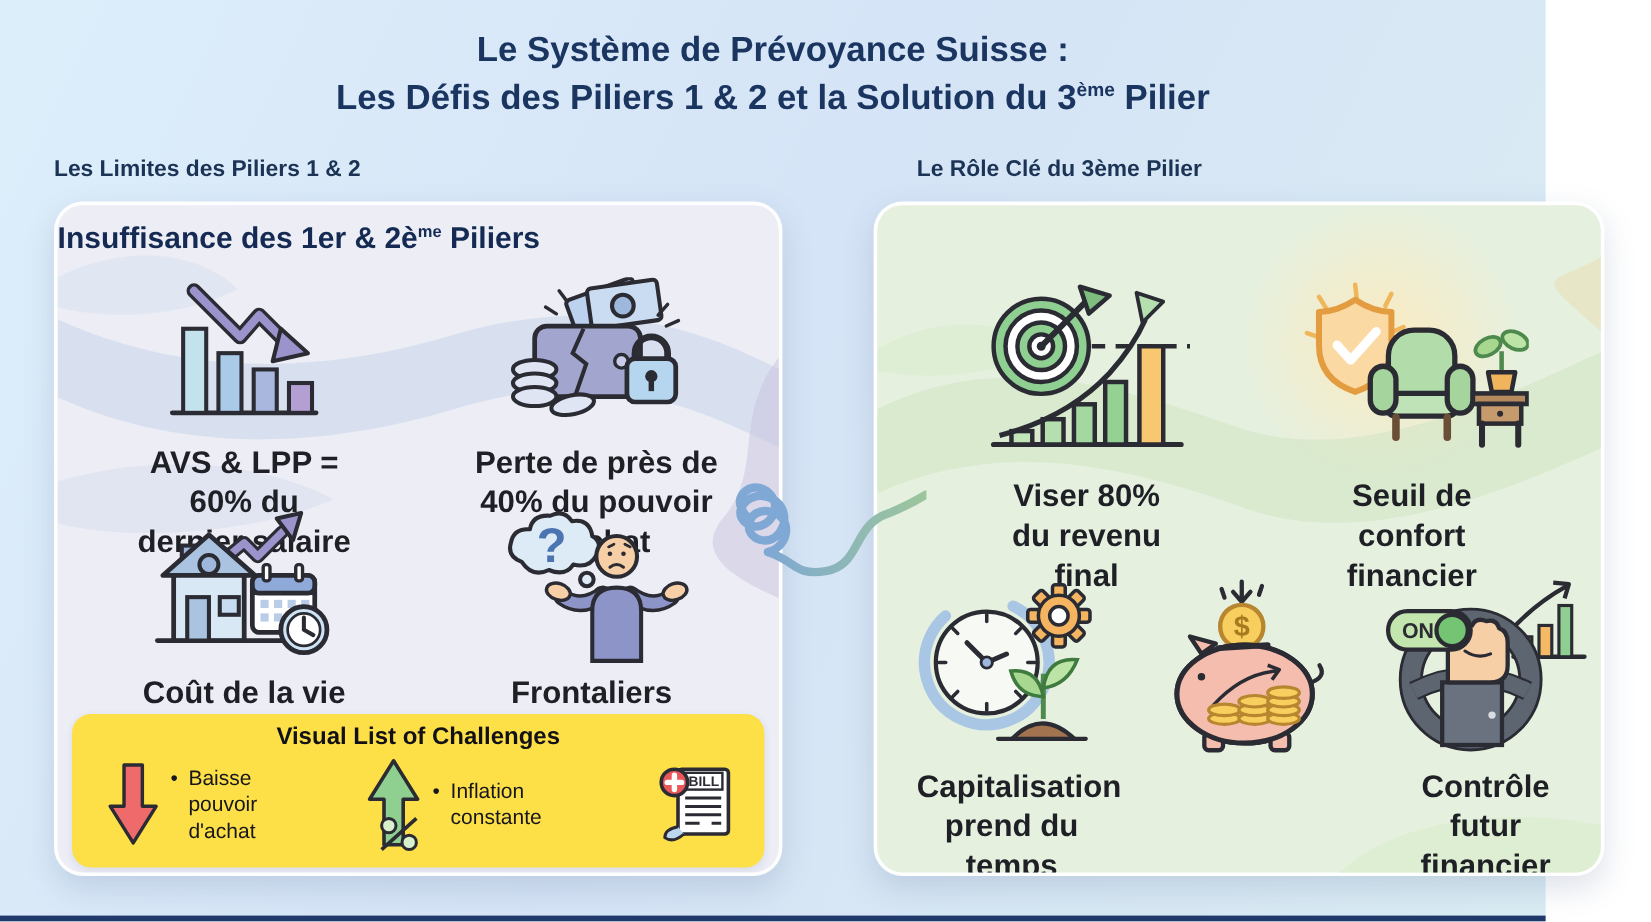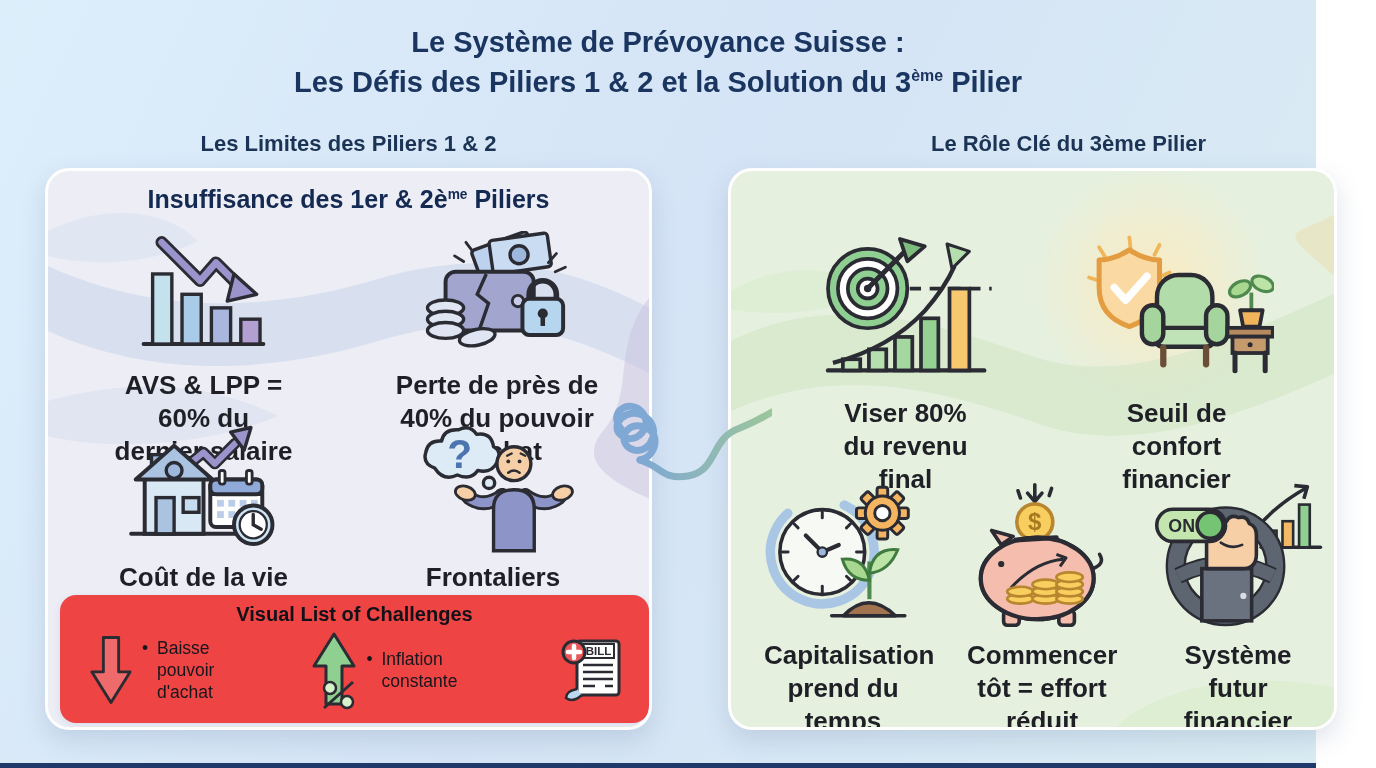--- a/index.html
+++ b/index.html
@@ -1,37 +1,37 @@
 <!DOCTYPE html>
 <html><head>
 <meta charset="utf-8">
 <style>
   html,body{margin:0;padding:0;}
   body{width:1376px;height:768px;overflow:hidden;
        font-family:"Liberation Sans", sans-serif;}
   .stage{position:relative;width:1288px;height:768px;
-         background:linear-gradient(115deg,#ddeefb 0%,#d5e4f6 48%,#daecf3 100%);padding-left:28px;}
+         background:linear-gradient(115deg,#ddeefb 0%,#d5e4f6 48%,#daecf3 100%);}
 
   
   .main-title{position:absolute;left:0;top:22px;width:100%;text-align:center;
               color:#1a3560;font-weight:700;font-size:29px;line-height:40px;}
   .main-title sup{font-size:0.55em;vertical-align:super;line-height:0;}
-  .col-header{position:absolute;top:131px;text-align:center;
-              color:#1b3354;font-weight:700;font-size:22px;}
+  .col-header{position:absolute;top:131px;text-align:left;
+              color:#1b3354;font-weight:700;font-size:19px;}
   .col-header.left{left:45px;width:607px;}
   .col-header.right{left:764px;width:609px;}
 
   
   .panel{position:absolute;top:168px;height:562px;border-radius:24px;
          border:3px solid rgba(255,255,255,.95);box-sizing:border-box;
          box-shadow:0 10px 26px rgba(90,110,150,.20);overflow:hidden;}
   .panel-left{left:45px;width:607px;background:#ecedf5;}
   .panel-right{left:728px;width:609px;background:#e5f0df;}
   .panel-waves{position:absolute;inset:0;pointer-events:none;}
-  .panel-title{position:absolute;left:0;top:14px;width:100%;margin:0;text-align:center;
+  .panel-title{position:absolute;left:0;top:14px;width:100%;margin:0;
                color:#142a52;font-size:25px;font-weight:700;}
   .panel-title sup{font-size:0.55em;vertical-align:super;line-height:0;}
 
   .item{position:absolute;text-align:center;}
   .item .icon-box{display:flex;align-items:flex-end;justify-content:center;}
   .pl .icon-box{height:134px;}
   .pr .icon-box{height:158px;}
   .caption{margin:8px auto 0;color:#1f1f26;font-size:26px;line-height:1.27;font-weight:bold;}
 
   
@@ -50,22 +50,22 @@
   .pr.i3{left:16px; top:302px;width:192px;}
   .pr.i4{left:210px;top:302px;width:202px;}
   .pr.i5{left:418px;top:302px;width:178px;text-align:center;}
   .pr.i1 .caption{max-width:142px;}
   .pr.i2 .caption{max-width:168px;}
   .pr.i3 .caption{max-width:158px;}
   .pr.i4 .caption{max-width:150px;}
   .pr.i5 .caption{max-width:152px;}
 
   
-  .challenges{position:absolute;left:12px;right:0;top:424px;height:128px;
-              background:#ef4444;border-radius:16px;box-shadow:0 2px 6px rgba(90,110,150,.12);}
+  .challenges{position:absolute;left:12px;right:12px;top:424px;height:128px;
+              background:#fde047;border-radius:16px;box-shadow:0 2px 6px rgba(90,110,150,.12);}
   .challenges h3{margin:8px 0 2px;text-align:center;color:#111117;
                  font-size:20px;font-weight:700;}
   .challenge-row{display:flex;justify-content:space-between;align-items:center;
                  padding:2px 26px 0 30px;gap:44px;}
   .challenge{display:flex;align-items:center;gap:10px;}
   .chal-label{position:relative;margin:0;padding-left:15px;color:#16161c;
               font-size:17.5px;line-height:1.26;}
   .chal-label::before{content:"•";position:absolute;left:0;top:0;}
   .chal-label.w1{max-width:84px;}
   .chal-label.w2{max-width:110px;}
@@ -403,21 +403,20 @@
           <ellipse cx="73" cy="99" rx="11" ry="4"></ellipse>
               <ellipse cx="73" cy="93" rx="11" ry="4"></ellipse>
               <ellipse cx="73" cy="87" rx="11" ry="4"></ellipse>
           <ellipse cx="93" cy="99" rx="11" ry="4"></ellipse>
               <ellipse cx="93" cy="93" rx="11" ry="4"></ellipse>
               <ellipse cx="93" cy="87" rx="11" ry="4"></ellipse>
               <ellipse cx="93" cy="81" rx="11" ry="4"></ellipse>
         </g>
       </svg>
         </div>
-      <p class="caption">Commencer tôt = effort réduit</p>
     </div>
 
     <div class="item pr i5">
       <div class="icon-box">
           <svg width="172" height="152" viewBox="0 0 145 125">
         <line x1="92" y1="56" x2="142" y2="56" stroke="#2b2b33" stroke-width="3" stroke-linecap="round"></line>
         <g stroke="#2b2b33" stroke-width="2.2">
           <rect x="96" y="42" width="9" height="14" fill="#f3b964"></rect>
           <rect x="110" y="34" width="9" height="22" fill="#f3b964"></rect>
           <rect x="124" y="20" width="9" height="36" fill="#8fcf92"></rect>
@@ -430,21 +429,21 @@
         <path d="M22 80 Q62 60 102 80" stroke="#5d6570" stroke-width="11" fill="none"></path>
         <rect x="42" y="74" width="42" height="44" fill="#6a7280" stroke="#2b2b33" stroke-width="3"></rect>
         <circle cx="77" cy="97" r="2.6" fill="#d9dde2"></circle>
         <path d="M46 74 V52 Q46 42 54 40 Q55 32 63 34 Q66 28 73 31 Q80 29 82 36 Q88 38 88 46 V62 Q88 74 76 74 Z" fill="#f6cfa6" stroke="#2b2b33" stroke-width="3" stroke-linejoin="round"></path>
         <path d="M58 52 q9 6 18 2" fill="none" stroke="#2b2b33" stroke-width="2.2" stroke-linecap="round"></path>
         <rect x="4" y="24" width="58" height="27" rx="13.5" fill="#c2e6ae" stroke="#2b2b33" stroke-width="3"></rect>
         <text x="25" y="43" text-anchor="middle" font-size="15" font-weight="bold" fill="#2b2b33">ON</text>
         <circle cx="49" cy="37.5" r="11" fill="#74c474" stroke="#2b2b33" stroke-width="3"></circle>
       </svg>
         </div>
-      <p class="caption">Système futur financier</p>
+      <p class="caption">Contrôle futur financier</p>
     </div>
   </section>
 
   <svg class="knot" width="180" height="130" viewBox="0 0 180 130">
     <defs>
       <linearGradient id="kg" x1="0" y1="0" x2="1" y2="0">
         <stop offset="0%" stop-color="#7fa8d4"></stop>
         <stop offset="100%" stop-color="#9cc69a"></stop>
       </linearGradient>
     </defs>

